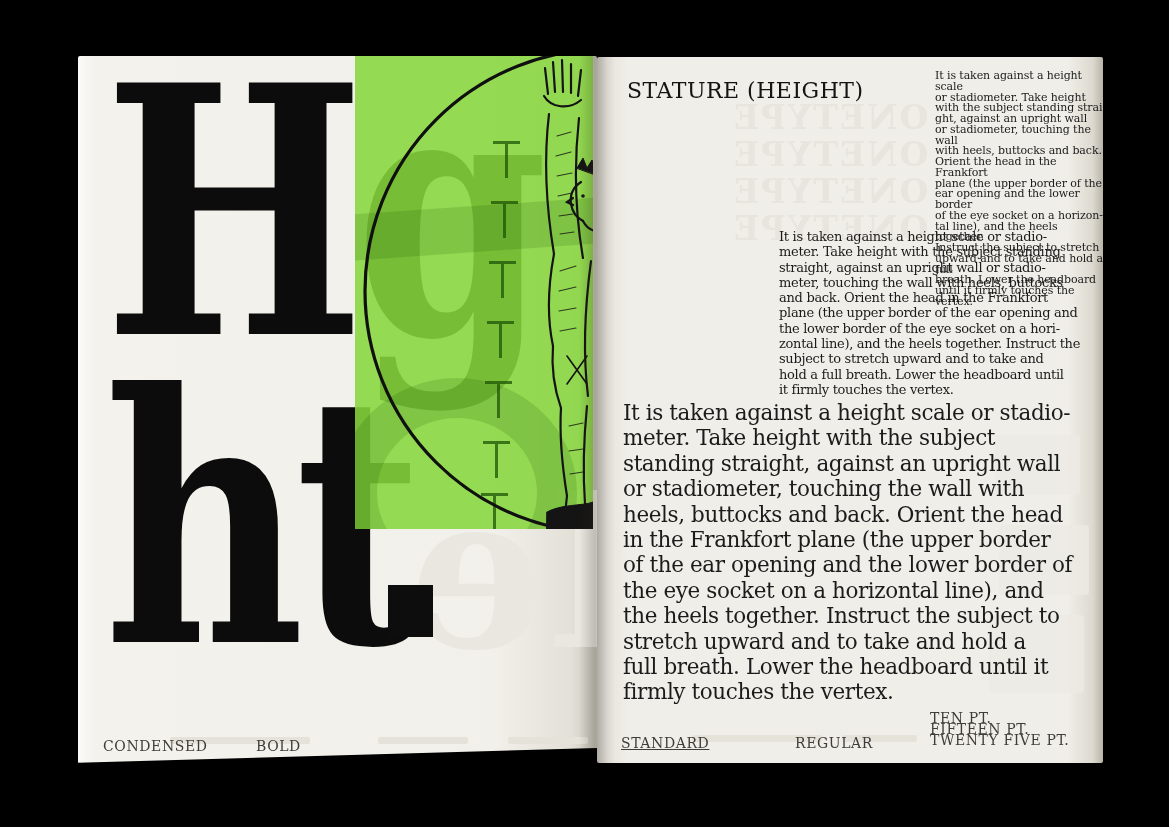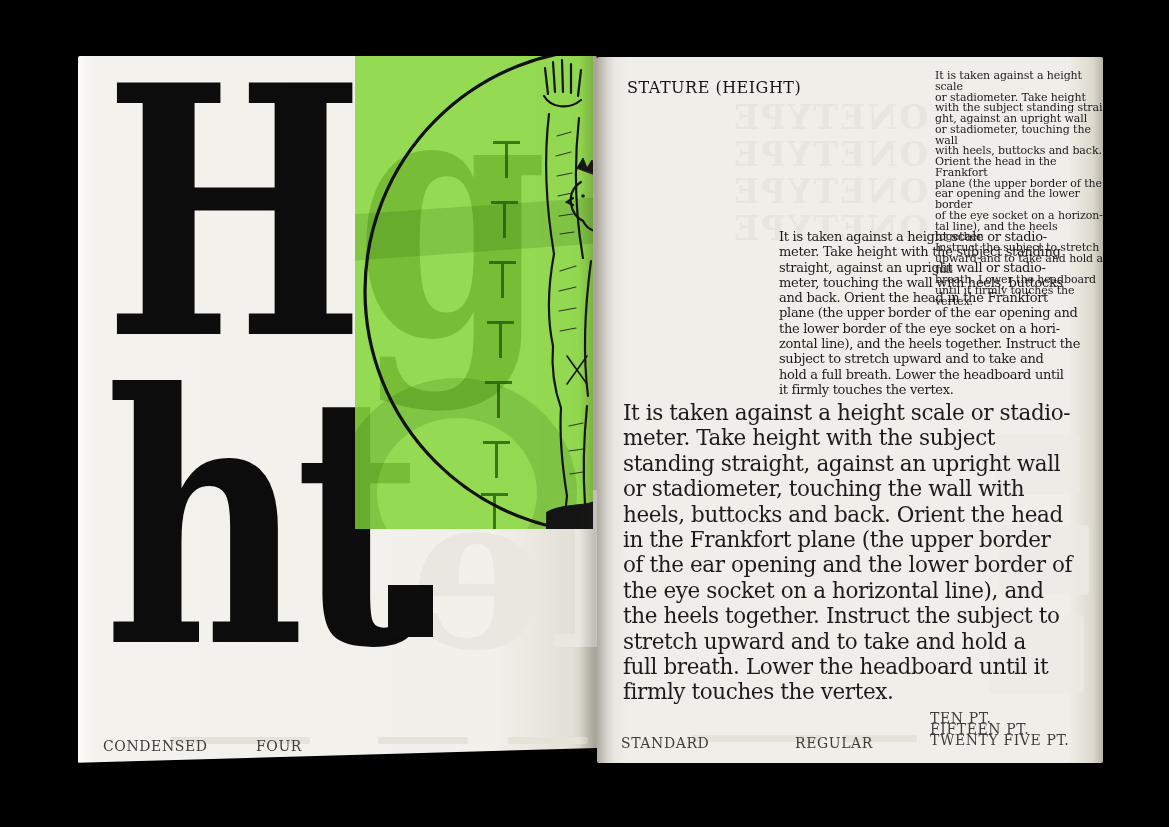--- a/index.html
+++ b/index.html
@@ -23,21 +23,21 @@
   #display-ht{left:26px;top:292px;}
   #square-period{left:310px;top:529px;width:45px;height:52px;background:#0d0d0d;color:transparent;overflow:hidden;}
 
   
   #green-panel{left:277px;top:0;width:238px;height:473px;background:rgba(134,214,60,0.88);overflow:hidden;}
   .green-ghost{position:absolute;opacity:0.16;}
   .tick{position:absolute;width:3px;height:34px;background:#1e5406;}
   .tick:before{content:"";position:absolute;left:-12px;top:-3px;width:27px;height:3px;background:#1e5406;}
 
   
-  #heading{left:30px;top:21px;font-size:16px;letter-spacing:.5px;color:#141414;}
+  #heading{left:30px;top:21px;font-size:22px;letter-spacing:.5px;color:#141414;}
   #p10{left:338px;top:14px;width:172px;font-size:11px;line-height:10.75px;letter-spacing:-0.1px;}
   #p15{left:182px;top:172px;width:334px;font-size:13px;line-height:15.3px;letter-spacing:-0.3px;}
   #p25{left:26px;top:343px;width:482px;font-size:21.5px;line-height:25.4px;letter-spacing:-0.4px;}
 
   .footer-label{font-size:14px;letter-spacing:.6px;color:#3f3d3a;}
   .fstrip{position:absolute;height:7px;background:#e5e2da;border-radius:2px;}
 
   #gutter-shadow{left:579px;top:56px;width:36px;height:708px;pointer-events:none;
     background:linear-gradient(90deg,rgba(0,0,0,0) 0%,rgba(45,38,26,0.22) 44%,rgba(0,0,0,0.12) 55%,rgba(0,0,0,0) 100%);}
   #bottom-wedge{left:78px;top:748px;width:519px;height:18px;background:#000;
@@ -114,21 +114,21 @@
             <path d="M205,275 l16,-3"></path>
               <path d="M214,370 l14,-3"></path>
               <path d="M214,395 l14,-2"></path>
             <path d="M215,418 l13,-2"></path>
           </g>
         </g>
       </svg>
     </div>
 
     <div class="abs footer-label" style="left:25px;top:682px;">CONDENSED</div>
-    <div class="abs footer-label" style="left:178px;top:682px;">FOUR</div>
+    <div class="abs footer-label" style="left:178px;top:682px;">BOLD</div>
     <div class="abs footer-label" style="left:330px;top:699px;">FOUR HUNDRED PT.</div>
   </div>
 
   <div id="right-page" class="page">
 
     <div class="abs ghost mirror pre" style="left:135px;top:42px;font-size:33px;font-weight:bold;line-height:37px;letter-spacing:2px;color:#e8e5de;">ONETYPE
 ONETYPE
 ONETYPE
 ONETYPE</div>
     <div class="ghost-block" style="left:398px;top:378px;width:85px;height:60px;"></div>
@@ -170,21 +170,21 @@
 or stadiometer, touching the wall with
 heels, buttocks and back. Orient the head
 in the Frankfort plane (the upper border
 of the ear opening and the lower border of
 the eye socket on a horizontal line), and
 the heels together. Instruct the subject to
 stretch upward and to take and hold a
 full breath. Lower the headboard until it
 firmly touches the vertex.</div>
 
-    <div class="abs footer-label" style="left:24px;top:678px;">STANDARD</div>
+    <div class="abs footer-label" style="left:24px;top:678px;text-decoration:underline;">STANDARD</div>
     <div class="abs footer-label" style="left:182px;top:678px;margin-left:16px;">REGULAR</div>
     <div class="abs footer-label pre" style="left:333px;top:656px;line-height:11px;">TEN PT.
 FIFTEEN PT.
 TWENTY FIVE PT.</div>
   </div>
 
   <div id="gutter-shadow" class="abs"></div>
   <div id="bottom-wedge" class="abs"></div>
 </div>
 

